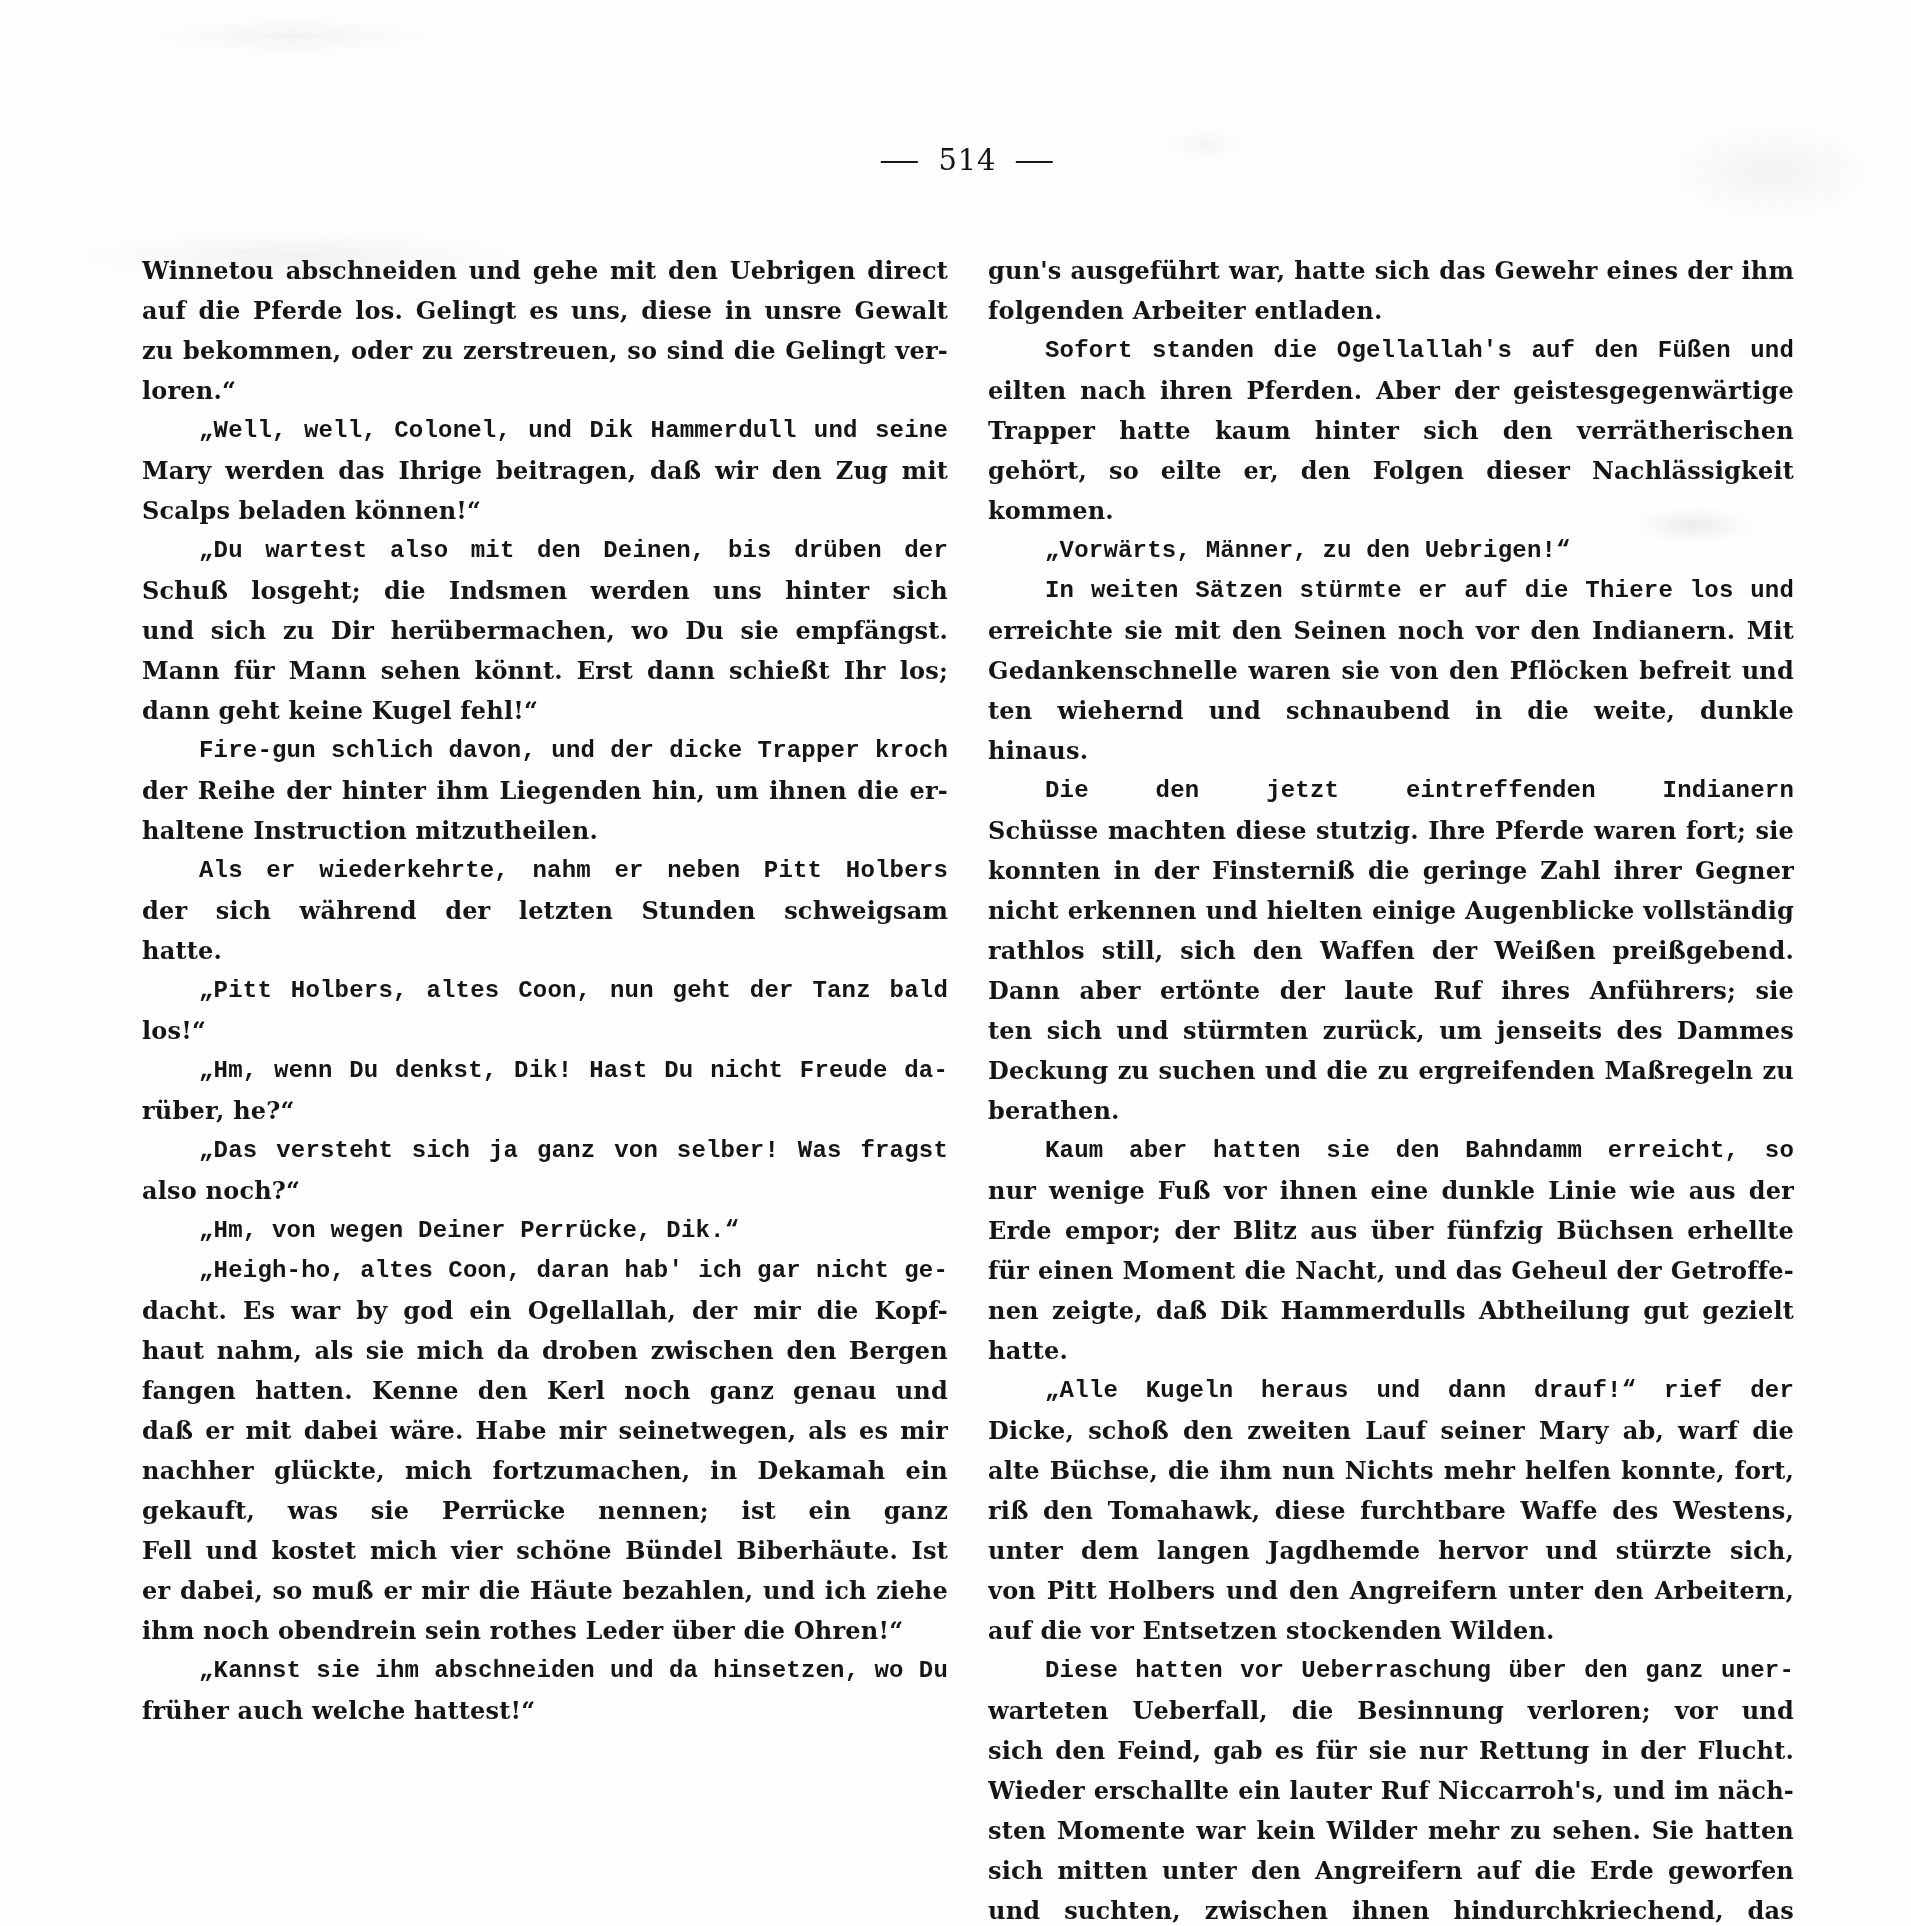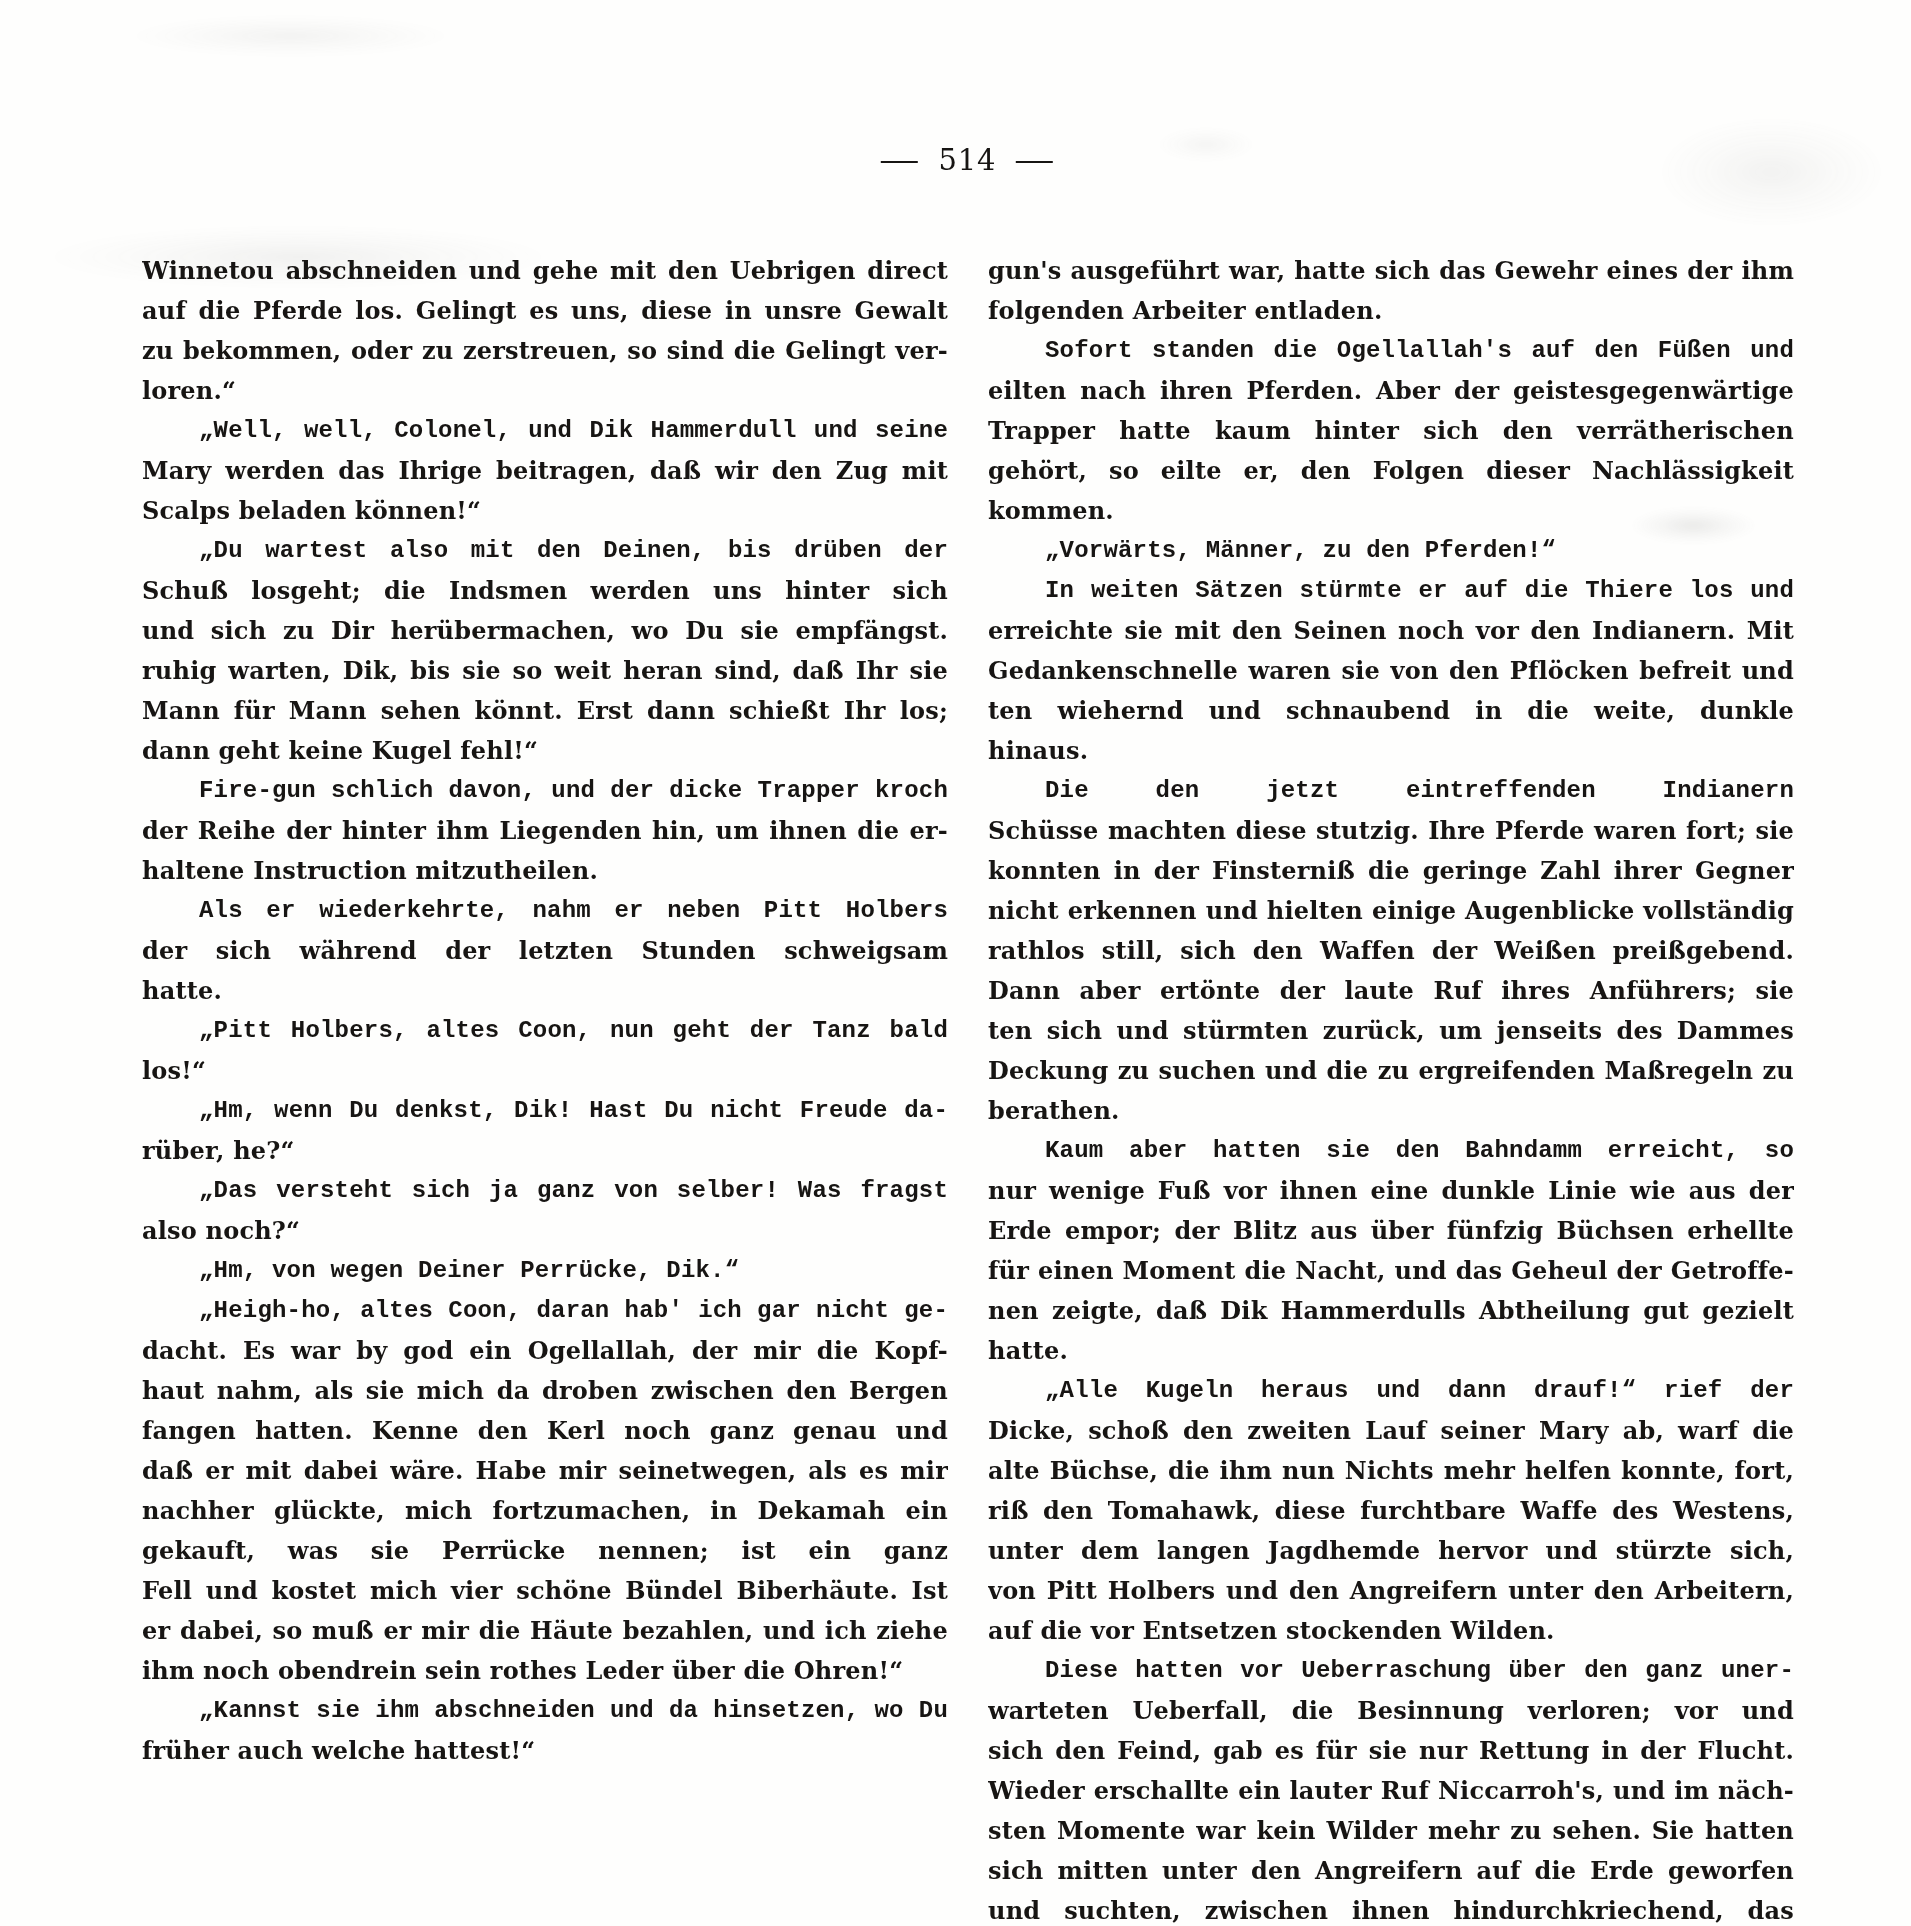--- a/index.html
+++ b/index.html
@@ -70,21 +70,20 @@
         </div>
         <div class="para indent">
           <div class="line">„Well, well, Colonel, und Dik Hammerdull und seine</div>
           <div class="line">Mary werden das Ihrige beitragen, daß wir den Zug mit</div>
           <div class="line last">Scalps beladen können!“</div>
         </div>
         <div class="para indent">
           <div class="line">„Du wartest also mit den Deinen, bis drüben der erste</div>
           <div class="line">Schuß losgeht; die Indsmen werden uns hinter sich wissen,</div>
           <div class="line">und sich zu Dir herübermachen, wo Du sie empfängst. Aber</div>
-          <div class="line">ruhig warten, Dik, bis sie so weit heran sind, daß Ihr sie</div>
           <div class="line">Mann für Mann sehen könnt. Erst dann schießt Ihr los;</div>
           <div class="line last">dann geht keine Kugel fehl!“</div>
         </div>
         <div class="para indent">
           <div class="line">Fire-gun schlich davon, und der dicke Trapper kroch längs</div>
           <div class="line">der Reihe der hinter ihm Liegenden hin, um ihnen die er-</div>
           <div class="line last">haltene Instruction mitzutheilen.</div>
         </div>
         <div class="para indent">
           <div class="line">Als er wiederkehrte, nahm er neben Pitt Holbers Platz,</div>
@@ -129,21 +128,21 @@
           <div class="line last">folgenden Arbeiter entladen.</div>
         </div>
         <div class="para indent">
           <div class="line">Sofort standen die Ogellallah's auf den Füßen und</div>
           <div class="line">eilten nach ihren Pferden. Aber der geistesgegenwärtige</div>
           <div class="line">Trapper hatte kaum hinter sich den verrätherischen Schuß</div>
           <div class="line">gehört, so eilte er, den Folgen dieser Nachlässigkeit zuvorzu-</div>
           <div class="line last">kommen.</div>
         </div>
         <div class="para indent">
-          <div class="line last">„Vorwärts, Männer, zu den Pferden!“</div>
+          <div class="line last">„Vorwärts, Männer, zu den Uebrigen!“</div>
         </div>
         <div class="para indent">
           <div class="line">In weiten Sätzen stürmte er auf die Thiere los und</div>
           <div class="line">erreichte sie mit den Seinen noch vor den Indianern. Mit</div>
           <div class="line">Gedankenschnelle waren sie von den Pflöcken befreit und jag-</div>
           <div class="line">ten wiehernd und schnaubend in die weite, dunkle Savanne</div>
           <div class="line last">hinaus.</div>
         </div>
         <div class="para indent">
           <div class="line">Die den jetzt eintreffenden Indianern entgegenkrachenden</div>

